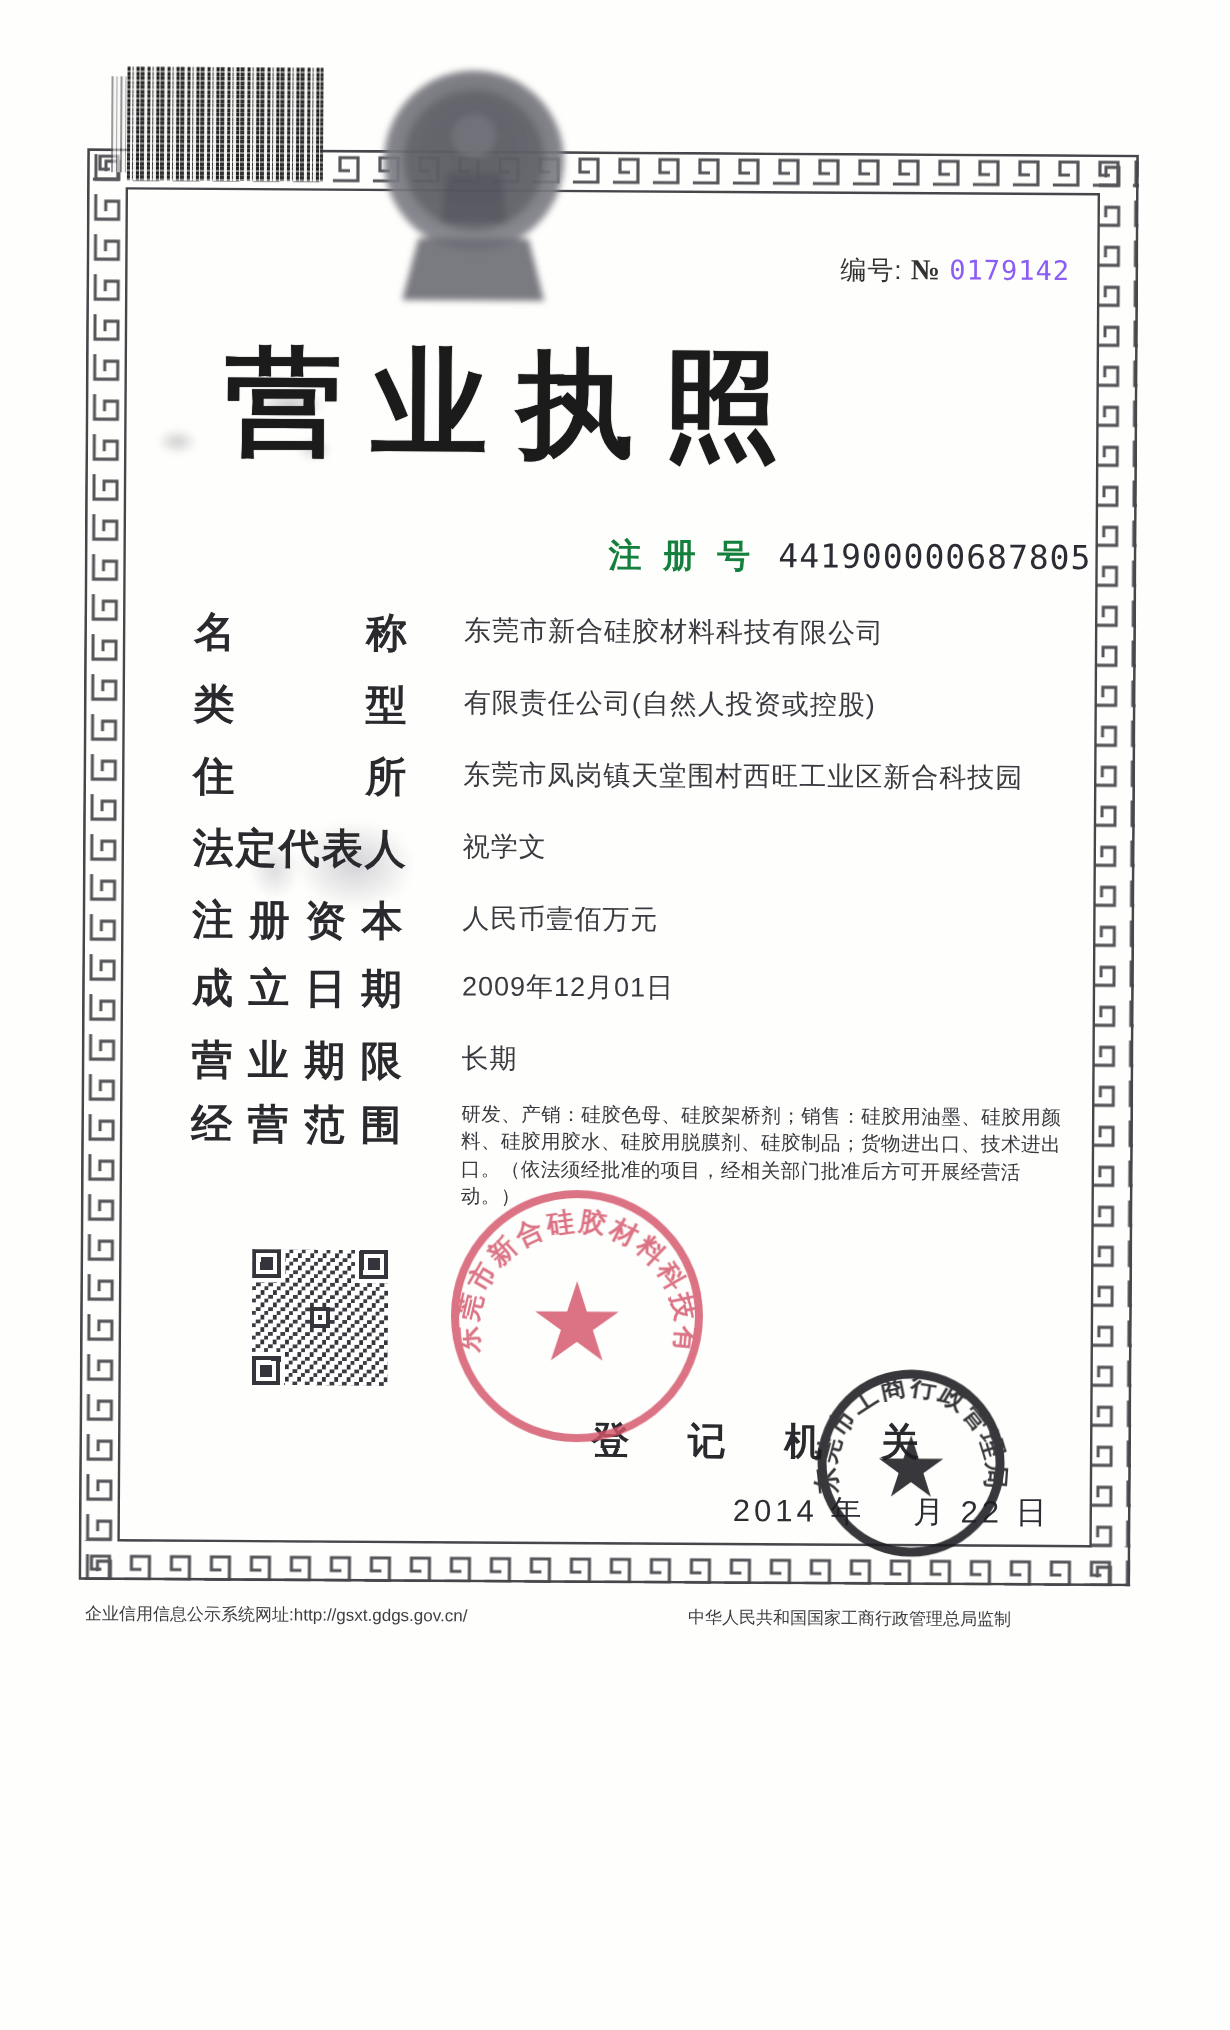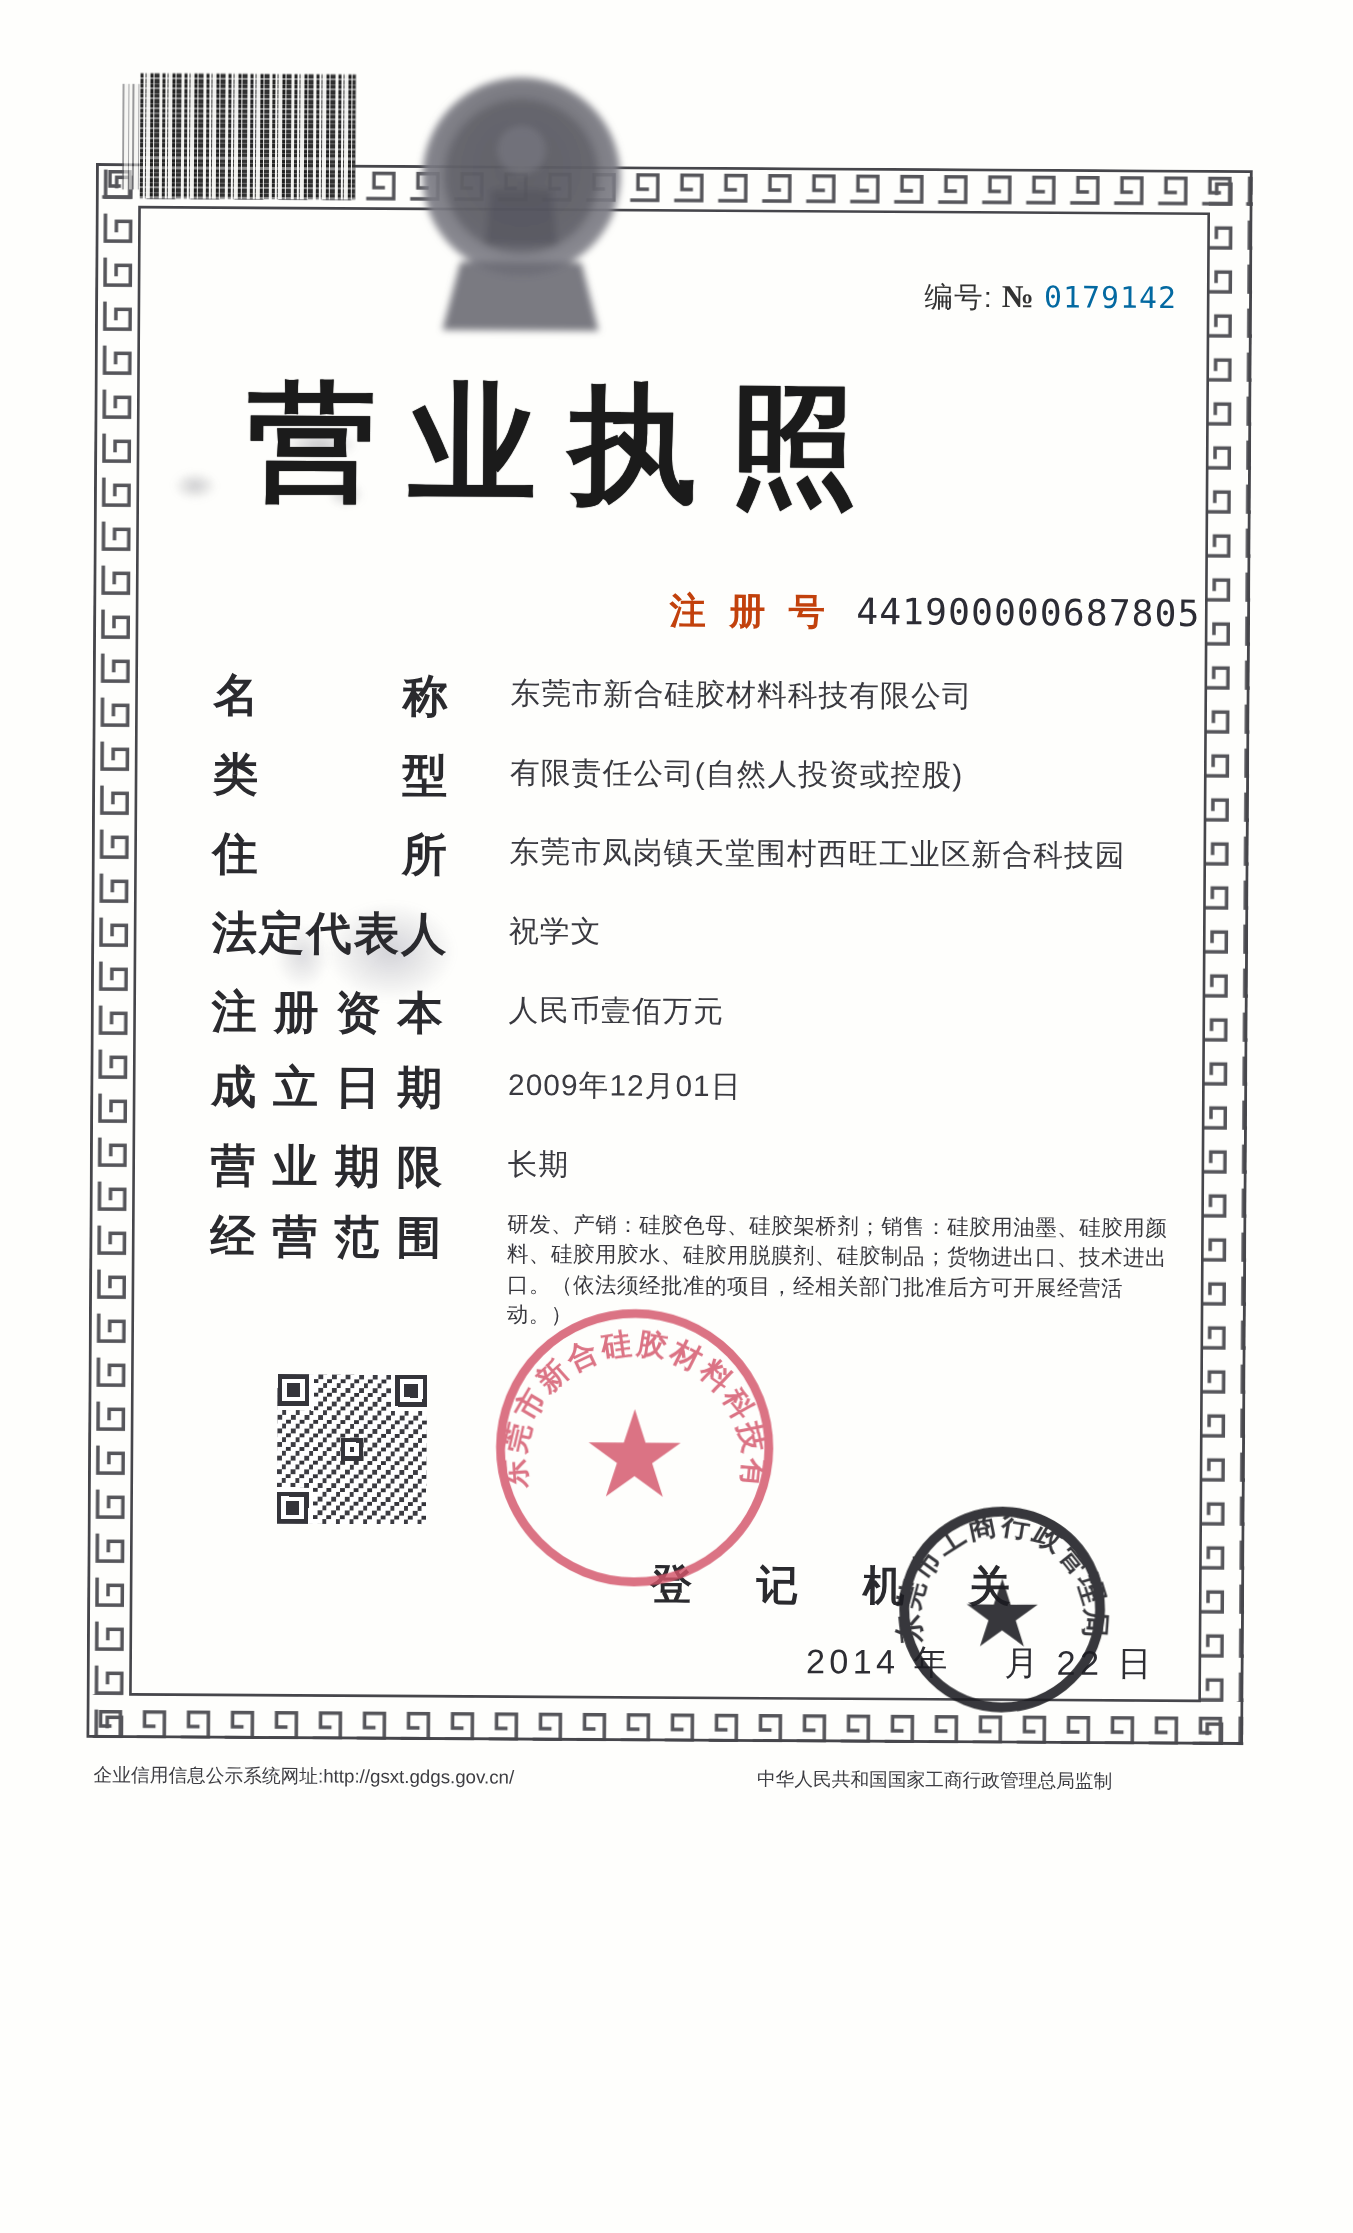--- a/index.html
+++ b/index.html
@@ -30,32 +30,32 @@
   .noise{border-radius:50%;filter:blur(3px);}
   .n1{left:258px;top:392px;width:70px;height:26px;background:radial-gradient(closest-side,rgba(90,90,100,.35),rgba(90,90,100,0));}
   .n2{left:160px;top:430px;width:40px;height:26px;background:radial-gradient(closest-side,rgba(90,90,100,.3),rgba(90,90,100,0));}
   .n3{left:300px;top:438px;width:34px;height:24px;background:radial-gradient(closest-side,rgba(90,90,100,.28),rgba(90,90,100,0));}
   .n4{left:300px;top:820px;width:120px;height:90px;background:radial-gradient(closest-side,rgba(100,100,120,.28),rgba(100,100,120,0));}
   .n5{left:255px;top:840px;width:50px;height:60px;background:radial-gradient(closest-side,rgba(100,100,120,.22),rgba(100,100,120,0));}
 
   
   .serial{left:842px;top:250px;font-size:26px;color:#333;letter-spacing:1px;white-space:nowrap;}
   .serial .no{font-family:"Liberation Serif",serif;font-weight:bold;font-size:29px;}
-  .serial .num{font-family:"DejaVu Sans Mono",monospace;font-size:27px;color:#0369a1;}
+  .serial .num{font-family:"DejaVu Sans Mono",monospace;font-size:27px;color:#8b5cf6;}
 
   .title{
     left:228px;top:326px;width:760px;
     font-size:116px;font-weight:bold;color:#1b1b1b;
     letter-spacing:30px;white-space:nowrap;
     font-family:"Liberation Serif",serif;
     text-shadow:0 0 1px #1b1b1b;
   }
 
   .regno{left:612px;top:532px;white-space:nowrap;}
-  .regno .lbl{font-size:33px;font-weight:600;color:#c2410c;letter-spacing:6px;}
+  .regno .lbl{font-size:33px;font-weight:600;color:#15803d;letter-spacing:6px;}
   .regno .val{font-size:33px;color:#2c2c34;font-family:"DejaVu Sans Mono",monospace;letter-spacing:1px;margin-left:18px;}
 
   .row{left:198px;white-space:nowrap;}
   .row .lbl{
     display:inline-block;font-size:41px;font-weight:600;color:#2a2a2e;
     white-space:pre;vertical-align:middle;letter-spacing:2px;
   }
   .row .val{
     display:inline-block;position:absolute;left:270px;top:6px;
     font-size:27px;color:#3a3a40;letter-spacing:1px;vertical-align:middle;white-space:nowrap;

